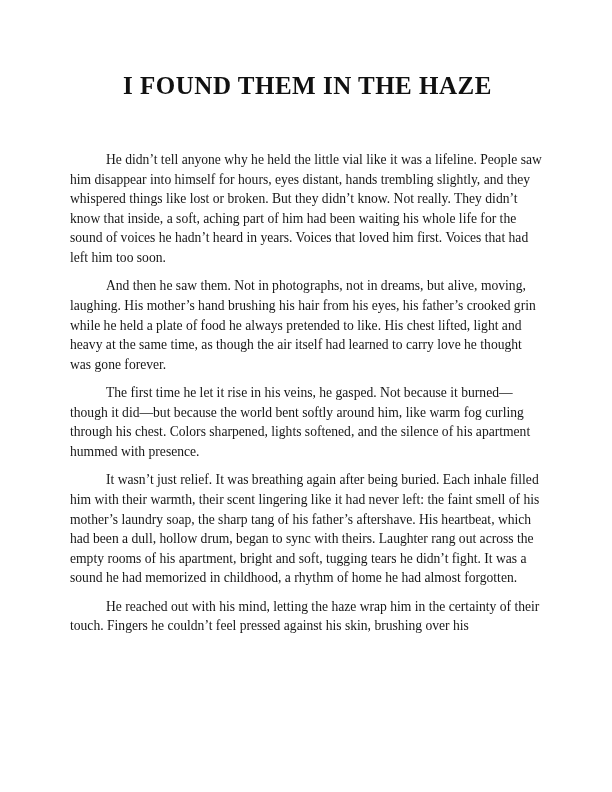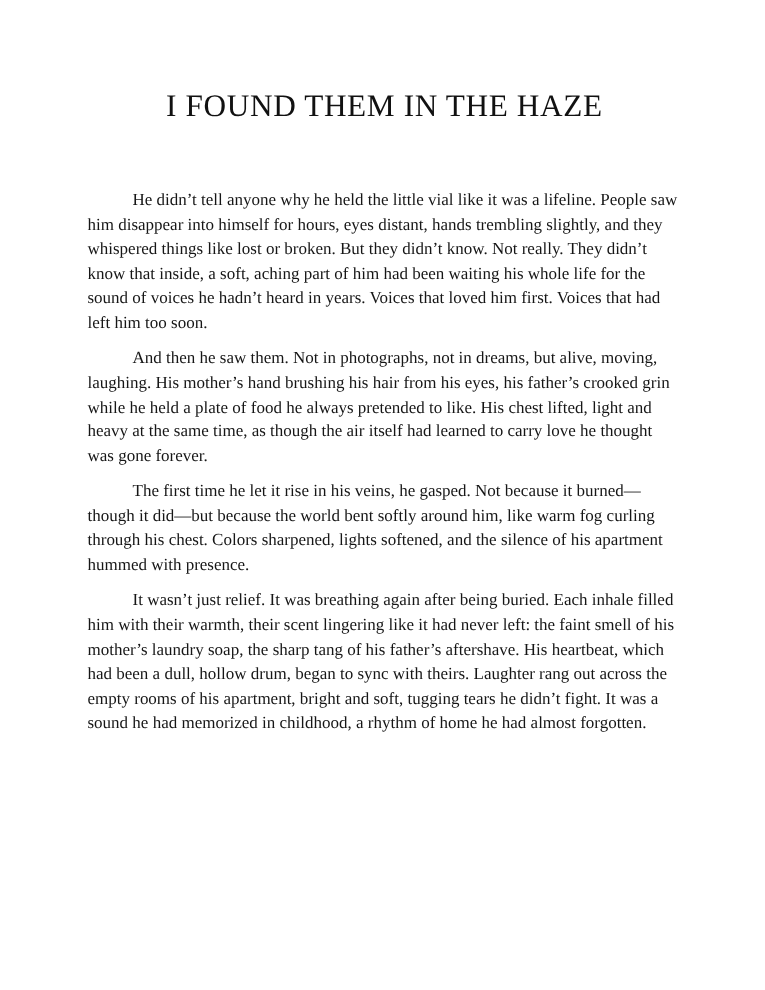--- a/index.html
+++ b/index.html
@@ -14,21 +14,21 @@
       box-sizing: border-box;
       padding: 58px 67px 0 70px;
       background: #ffffff;
       color: #161616;
       font-family: "Liberation Serif", serif;
       overflow: hidden;
     }
     .title {
       font-family: "Liberation Serif", serif;
       font-size: 25px;
-      font-weight: 400;
+      font-weight: 700;
       letter-spacing: 0.5px;
       text-align: center;
       margin: 14px 0 50px 0;
       color: #111111;
     }
     .body-text .para {
       font-size: 13.6px;
       line-height: 1.44;
       text-indent: 36px;
       text-align: left;
@@ -40,14 +40,15 @@
 <body>
 
 <div class="page">
   <h1 class="title">I FOUND THEM IN THE HAZE</h1>
 
   <div class="body-text">
     <p class="para">He didn’t tell anyone why he held the little vial like it was a lifeline. People saw him disappear into himself for hours, eyes distant, hands trembling slightly, and they whispered things like lost or broken. But they didn’t know. Not really. They didn’t know that inside, a soft, aching part of him had been waiting his whole life for the sound of voices he hadn’t heard in years. Voices that loved him first. Voices that had left him too soon.</p>
     <p class="para">And then he saw them. Not in photographs, not in dreams, but alive, moving, laughing. His mother’s hand brushing his hair from his eyes, his father’s crooked grin while he held a plate of food he always pretended to like. His chest lifted, light and heavy at the same time, as though the air itself had learned to carry love he thought was gone forever.</p>
     <p class="para">The first time he let it rise in his veins, he gasped. Not because it burned—though it did—but because the world bent softly around him, like warm fog curling through his chest. Colors sharpened, lights softened, and the silence of his apartment hummed with presence.</p>
     <p class="para">It wasn’t just relief. It was breathing again after being buried. Each inhale filled him with their warmth, their scent lingering like it had never left: the faint smell of his mother’s laundry soap, the sharp tang of his father’s aftershave. His heartbeat, which had been a dull, hollow drum, began to sync with theirs. Laughter rang out across the empty rooms of his apartment, bright and soft, tugging tears he didn’t fight. It was a sound he had memorized in childhood, a rhythm of home he had almost forgotten.</p>
+    <p class="para">He reached out with his mind, letting the haze wrap him in the certainty of their touch. Fingers he couldn’t feel pressed against his skin, brushing over his</p>
   </div>
 </div>
 
 </body></html>

